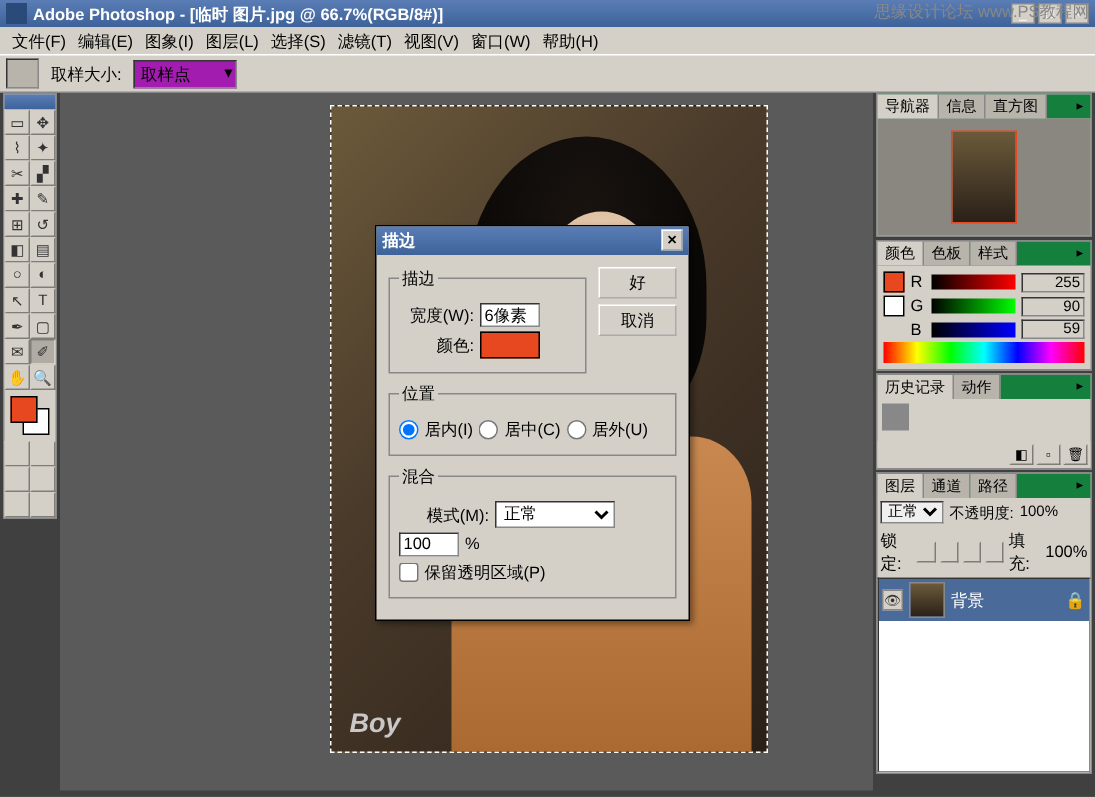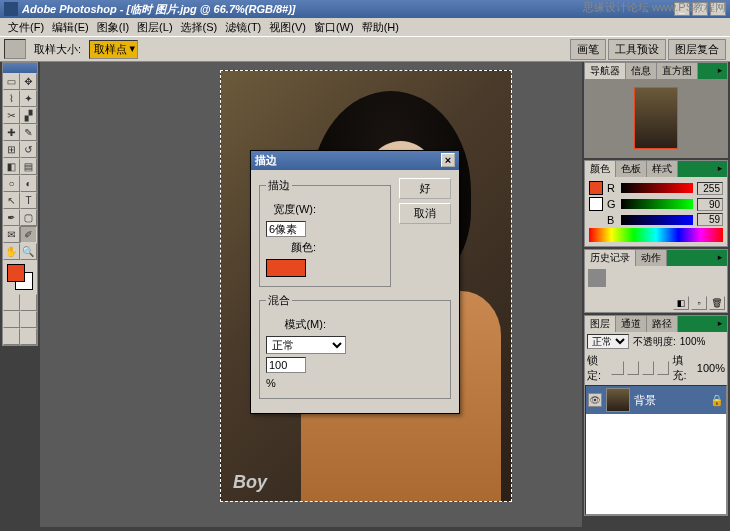--- a/index.html
+++ b/index.html
@@ -1,26 +1,26 @@
 <!DOCTYPE html>
 <html><head>
 <meta charset="utf-8">
 <style>
 *{margin:0;padding:0;box-sizing:border-box;font-family:"Microsoft YaHei",SimSun,sans-serif;font-size:11px;}
 body{background:#404040;width:730px;height:531px;overflow:hidden;position:relative;}
 .titlebar{background:linear-gradient(#5a7db5,#3d6299);height:18px;display:flex;align-items:center;padding:0 4px;color:#fff;}
 .titlebar .icon{width:14px;height:14px;background:#2a4a7a;margin-right:4px;}
-.titlebar .title{flex:1;font-weight:bold;font-size:11px;font-style:italic;}
+.titlebar .title{flex:1;font-weight:bold;font-size:11px;}
 .titlebar .wbtn{width:16px;height:14px;background:#d4d0c8;margin-left:2px;border:1px solid #888;display:flex;align-items:center;justify-content:center;font-size:9px;}
 .menubar{background:#d4d0c8;height:18px;display:flex;align-items:center;padding:0 4px;}
 .menubar span{padding:2px 4px;cursor:default;text-align:center;}
 .optionsbar{background:#d4d0c8;height:26px;border-top:1px solid #fff;border-bottom:1px solid #888;display:flex;align-items:center;padding:0 4px;gap:6px;}
 .optionsbar .toolicon{width:22px;height:20px;background:#b8b4ac;border:1px inset #888;}
 .optionsbar .label{padding:0 2px;}
-.optionsbar .dropdown{background:#eab308;border:1px inset #888;padding:1px 10px 1px 4px;position:relative;}
+.optionsbar .dropdown{background:#a21caf;border:1px inset #888;padding:1px 30px 1px 4px;position:relative;}
 .optionsbar .dropdown::after{content:"▾";position:absolute;right:2px;top:1px;}
 .righttabs{margin-left:auto;display:flex;gap:2px;}
 .righttabs .tab{background:#c4c0b8;padding:2px 6px;border:1px solid #888;}
 .workspace{position:absolute;top:62px;left:40px;right:148px;bottom:4px;background:#5a5a5a;padding-left:20px;}
 .canvas{position:absolute;top:8px;left:180px;width:292px;height:432px;background:linear-gradient(135deg,#6b5a3a 0%,#4a3a2a 40%,#2a2018 100%);border:1px dashed #fff;overflow:hidden;}
 .canvas .hair{position:absolute;top:20px;left:90px;width:160px;height:200px;background:radial-gradient(ellipse at 50% 30%,#1a1410 0%,#0a0806 70%);border-radius:50% 50% 40% 40%;}
 .canvas .face{position:absolute;top:70px;left:140px;width:80px;height:100px;background:radial-gradient(#f0d8c0,#d8b898);border-radius:50%;}
 .canvas .body{position:absolute;top:220px;left:80px;width:200px;height:220px;background:linear-gradient(#c88850,#a86830);border-radius:20% 20% 0 0;}
 .canvas .wm{position:absolute;bottom:8px;left:12px;color:#c8c8c8;font-style:italic;font-size:18px;font-weight:bold;}
 .toolbox{position:absolute;top:62px;left:2px;width:36px;background:#d4d0c8;border:1px solid #888;}
@@ -47,21 +47,21 @@
 .nav-bottom .slider{flex:1;height:10px;background:#b8b4ac;position:relative;}
 .nav-bottom .slider::after{content:"";position:absolute;left:20%;top:-2px;width:6px;height:14px;background:#888;}
 .color-content{padding:4px;}
 .color-row{display:flex;align-items:center;gap:4px;margin-bottom:2px;}
 .color-row .sw{width:14px;height:14px;border:1px solid #000;}
 .color-row .lbl{width:10px;}
 .color-row .bar{flex:1;height:10px;}
 .color-row .bar.r{background:linear-gradient(90deg,#000,#f00);}
 .color-row .bar.g{background:linear-gradient(90deg,#000,#0f0);}
 .color-row .bar.b{background:linear-gradient(90deg,#000,#00f);}
-.color-row .val{width:26px;border:1px inset #888;font-size:10px;text-align:right;padding-right:2px;}
+.color-row .val{width:42px;border:1px inset #888;font-size:10px;text-align:right;padding-right:2px;}
 .color-spectrum{height:14px;background:linear-gradient(90deg,#f00,#ff0,#0f0,#0ff,#00f,#f0f,#f00);margin-top:2px;}
 .history-content{height:28px;padding:2px;}
 .history-item{display:flex;align-items:center;gap:4px;padding:1px;}
 .history-item .thumb{width:18px;height:18px;background:#888;}
 .layers-top{display:flex;padding:2px;gap:4px;align-items:center;}
 .layers-top select{font-size:10px;border:1px inset #888;}
 .layers-top .op{font-size:10px;}
 .layers-lock{display:flex;padding:2px;gap:3px;font-size:10px;align-items:center;}
 .layers-lock .lbtn{width:14px;height:14px;border:1px outset #d4d0c8;}
 .layers-list{background:#fff;height:130px;border:1px inset #888;}
@@ -72,21 +72,21 @@
 .footer-icons .ficon{width:16px;height:14px;border:1px outset #d4d0c8;font-size:9px;display:flex;align-items:center;justify-content:center;}
 .dialog{position:absolute;top:150px;left:250px;width:210px;background:#d4d0c8;border:1px solid #000;box-shadow:2px 2px 4px rgba(0,0,0,.4);}
 .dialog .dtitle{background:linear-gradient(#5a7db5,#3d6299);color:#fff;padding:2px 4px;display:flex;font-size:11px;font-weight:bold;}
 .dialog .dtitle .x{margin-left:auto;background:#d4d0c8;color:#000;width:14px;height:14px;display:flex;align-items:center;justify-content:center;border:1px outset #fff;}
 .dialog .dbody{padding:8px;position:relative;}
 .dialog .btns{position:absolute;top:8px;right:8px;display:flex;flex-direction:column;gap:4px;}
 .dialog .btn{width:52px;padding:2px;background:#d4d0c8;border:1px outset #fff;text-align:center;}
 .dialog fieldset{border:1px solid #888;padding:6px;margin-bottom:6px;margin-right:60px;}
 .dialog fieldset.full{margin-right:0;}
 .dialog legend{padding:0 2px;}
-.dialog .frow{display:flex;align-items:flex-start;gap:4px;margin:3px 0;flex-direction:column;}
+.dialog .frow{display:flex;align-items:center;gap:4px;margin:3px 0;}
 .dialog .frow label{text-align:right;}
 .dialog input[type=text]{border:1px inset #888;padding:1px 2px;background:#fff;}
 .dialog .colorbox{width:40px;height:18px;background:#e84820;border:1px solid #000;}
 .dialog select{border:1px inset #888;background:#fff;padding:1px;}
 .watermark{position:absolute;top:0;right:4px;color:#888;font-size:11px;z-index:100;}
 </style>
 </head>
 <body>
 
 <div class="titlebar">
@@ -106,25 +106,20 @@
   <span>滤镜(T)</span>
   <span>视图(V)</span>
   <span>窗口(W)</span>
   <span>帮助(H)</span>
 </div>
 
 <div class="optionsbar">
   <div class="toolicon"></div>
   <span class="label">取样大小:</span>
   <div class="dropdown">取样点</div>
-  <div class="righttabs">
-    <div class="tab">画笔</div>
-    <div class="tab">工具预设</div>
-    <div class="tab">图层复合</div>
-  </div>
 </div>
 
 <div class="watermark">思缘设计论坛  www.PS教程网</div>
 
 <div class="toolbox">
   <div class="header"></div>
   <div class="tools">
     <div class="tool">▭</div>
     <div class="tool">✥</div>
     <div class="tool">⌇</div>
@@ -290,24 +285,39 @@
       <div class="frow">
         <label style="width:50px">宽度(W):</label>
         <input type="text" style="width: 40px;" value="6像素">
       </div>
       <div class="frow">
         <label style="width:50px">颜色:</label>
         <div class="colorbox"></div>
       </div>
     </fieldset>
     <fieldset class="full">
+      <legend>位置</legend>
+      <div class="frow">
+        <input type="radio" checked="" style="">
+          <label>居内(I)</label>
+        <input type="radio" style="">
+          <label>居中(C)</label>
+        <input type="radio" style="">
+          <label>居外(U)</label>
+      </div>
+    </fieldset>
+    <fieldset class="full">
       <legend>混合</legend>
       <div class="frow">
         <label style="width:60px">模式(M):</label>
         <select style="width:80px"><option>正常</option></select>
       </div>
       <div class="frow">
         <input type="text" style="width: 40px;" value="100">
         <span>%</span>
       </div>
+      <div class="frow">
+        <input type="checkbox" style="">
+        <label>保留透明区域(P)</label>
+      </div>
     </fieldset>
   </div>
 </div>
 
 </body></html>

